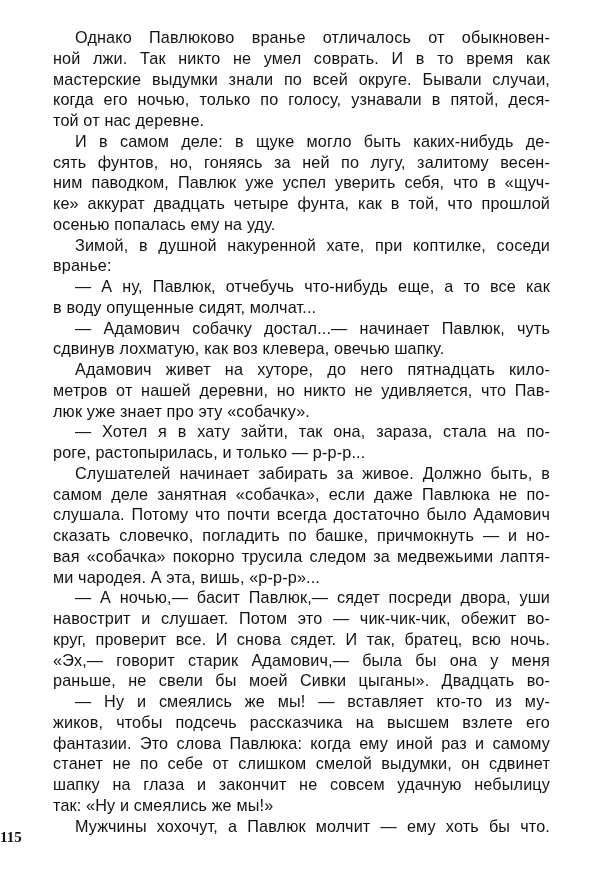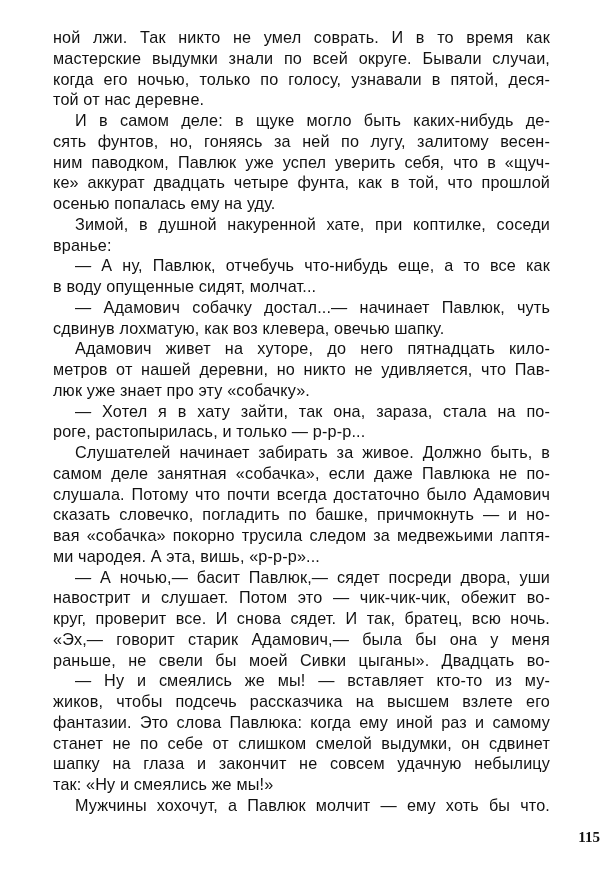--- a/index.html
+++ b/index.html
@@ -35,31 +35,32 @@
       padding-left: 22px;
     }
     .line.last {
       text-align-last: left;
     }
     .page-number {
       position: absolute;
       left: 0;
       width: 600px;
       top: 829px;
-      text-align: right;
+      text-align: left;
       font-family: "Liberation Serif", "DejaVu Serif", serif;
       font-weight: bold;
       font-size: 15px;
       color: #111111;
     }
   </style>
 </head>
 <body>
 
 <div class="page" id="page-body">
+    <span class="line indent">Однако Павлюково вранье отличалось от обыкновен-</span>
     <span class="line">ной лжи. Так никто не умел соврать. И в то время как</span>
     <span class="line">мастерские выдумки знали по всей округе. Бывали случаи,</span>
     <span class="line">когда его ночью, только по голосу, узнавали в пятой, деся-</span>
     <span class="line last">той от нас деревне.</span>
     <span class="line indent">И в самом деле: в щуке могло быть каких-нибудь де-</span>
     <span class="line">сять фунтов, но, гоняясь за ней по лугу, залитому весен-</span>
     <span class="line">ним паводком, Павлюк уже успел уверить себя, что в «щуч-</span>
     <span class="line">ке» аккурат двадцать четыре фунта, как в той, что прошлой</span>
     <span class="line last">осенью попалась ему на уду.</span>
     <span class="line indent">Зимой, в душной накуренной хате, при коптилке, соседи</span>

